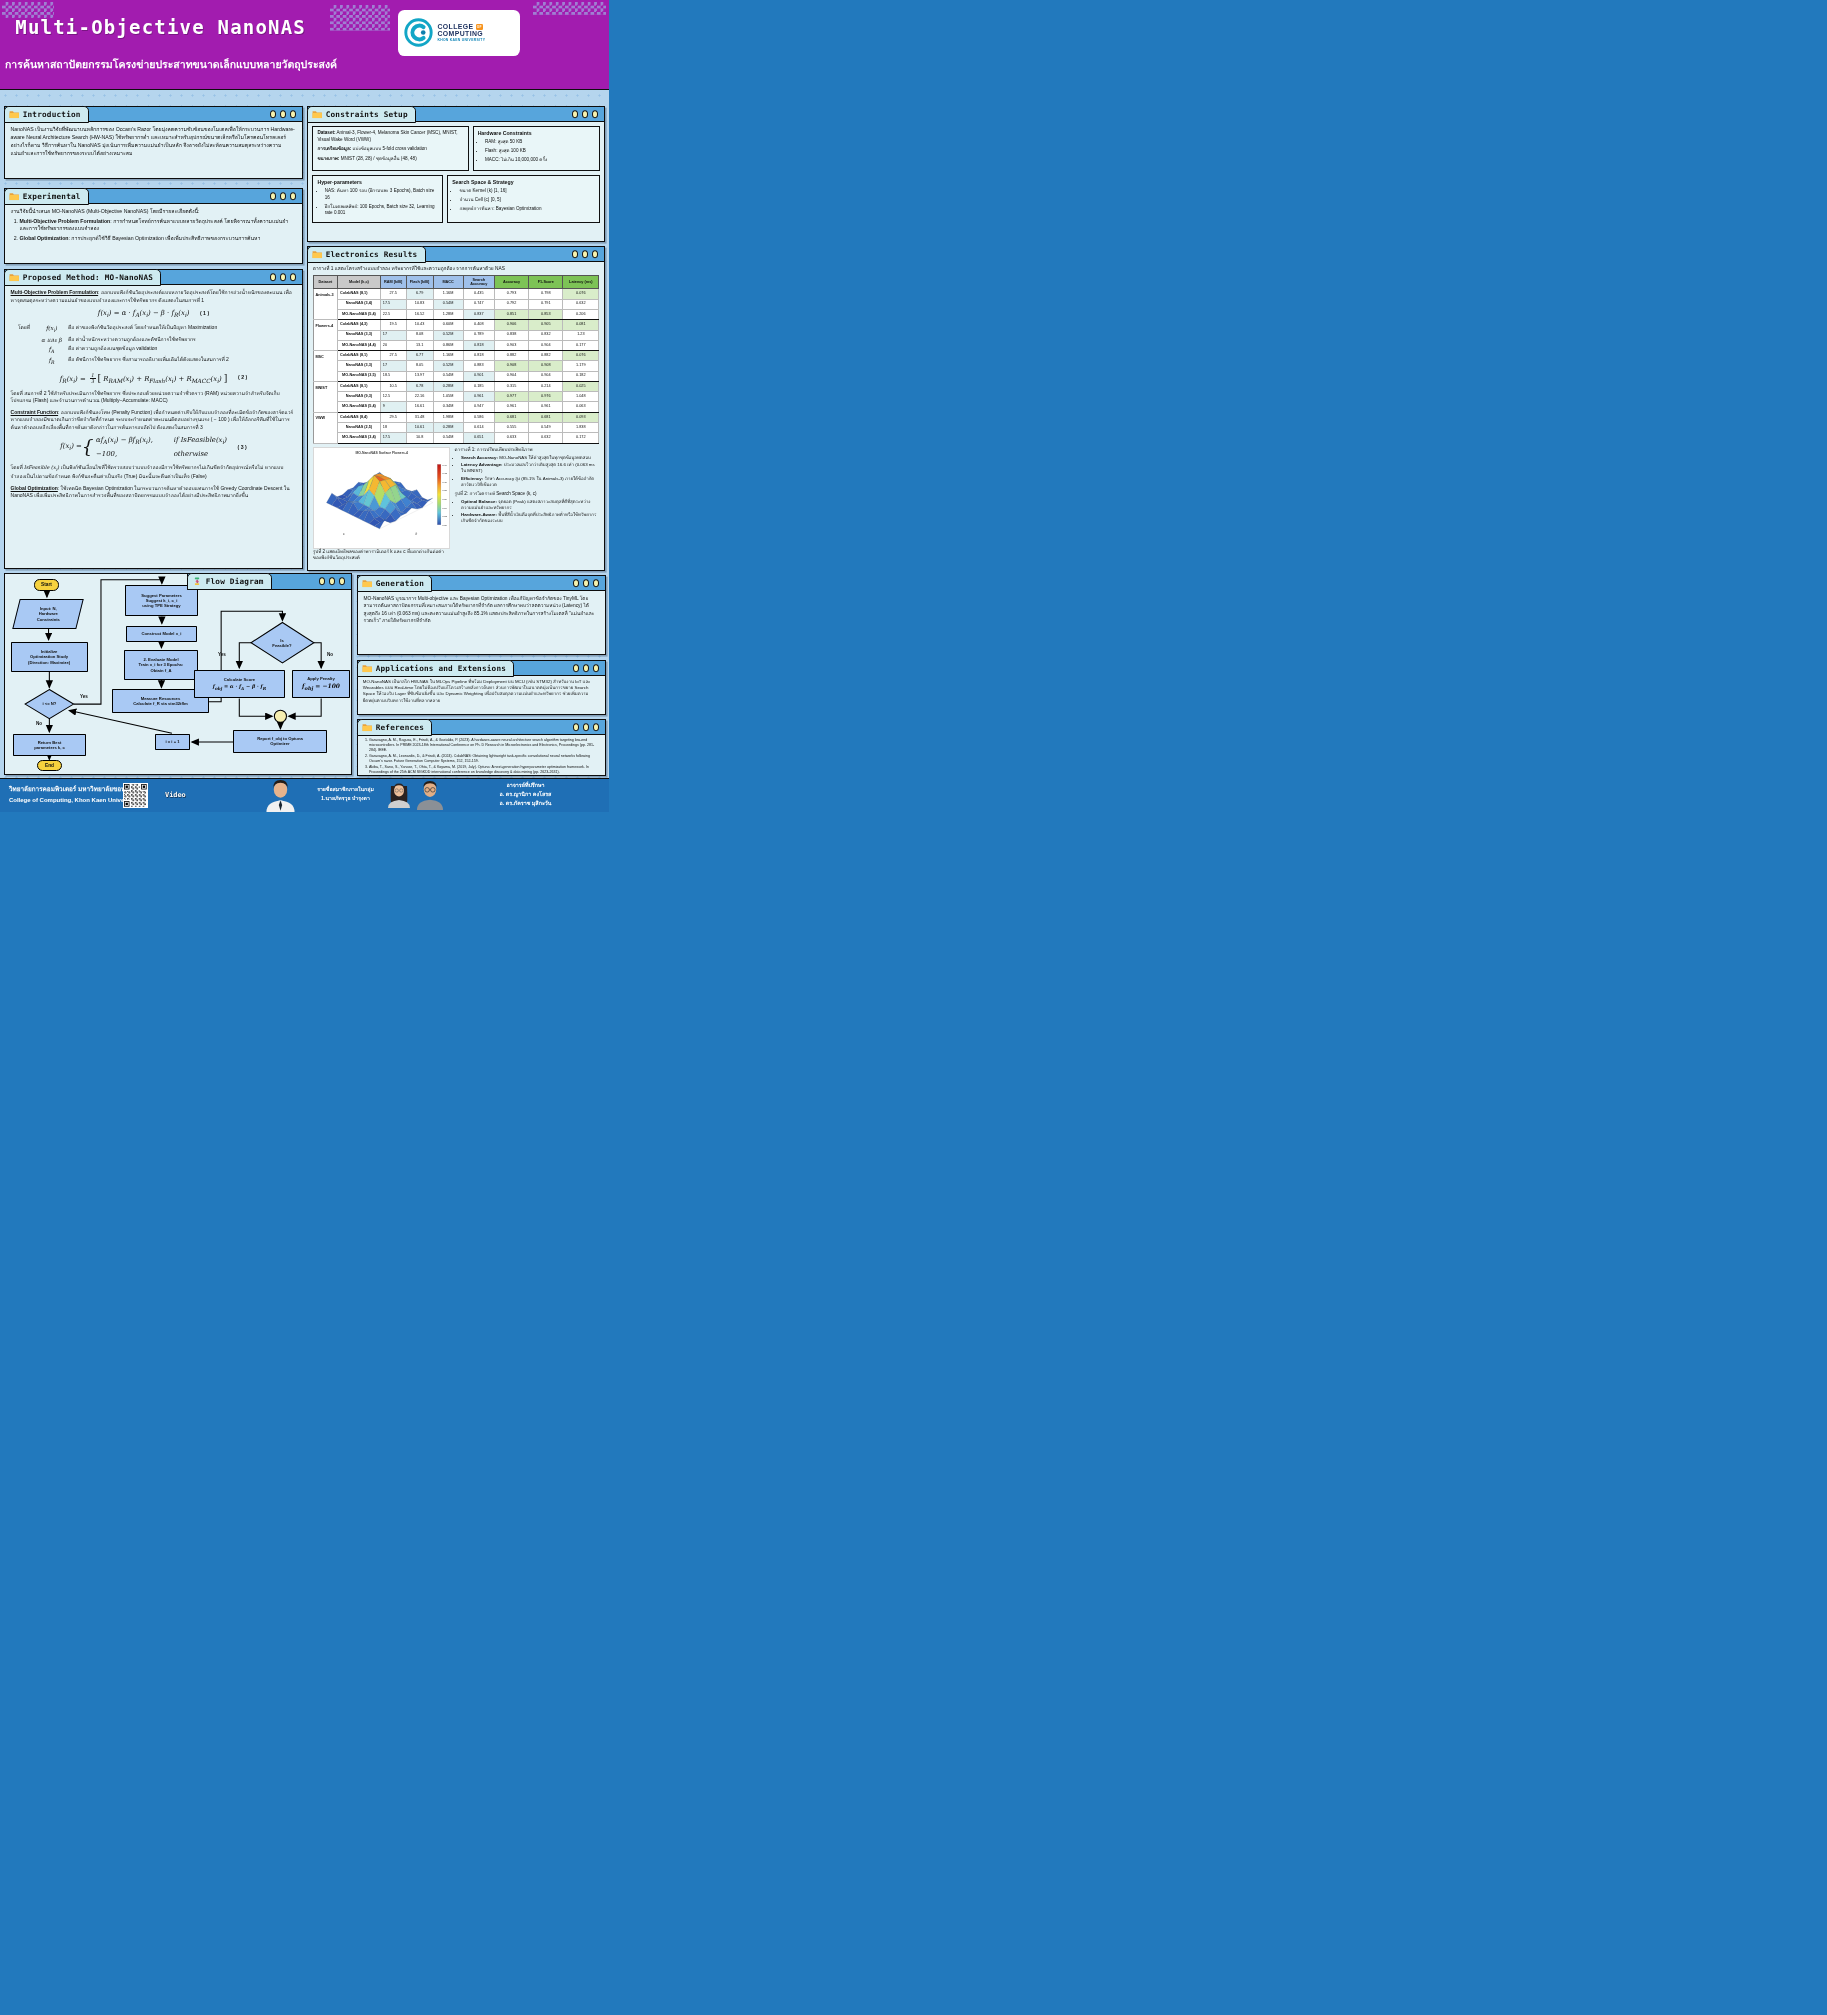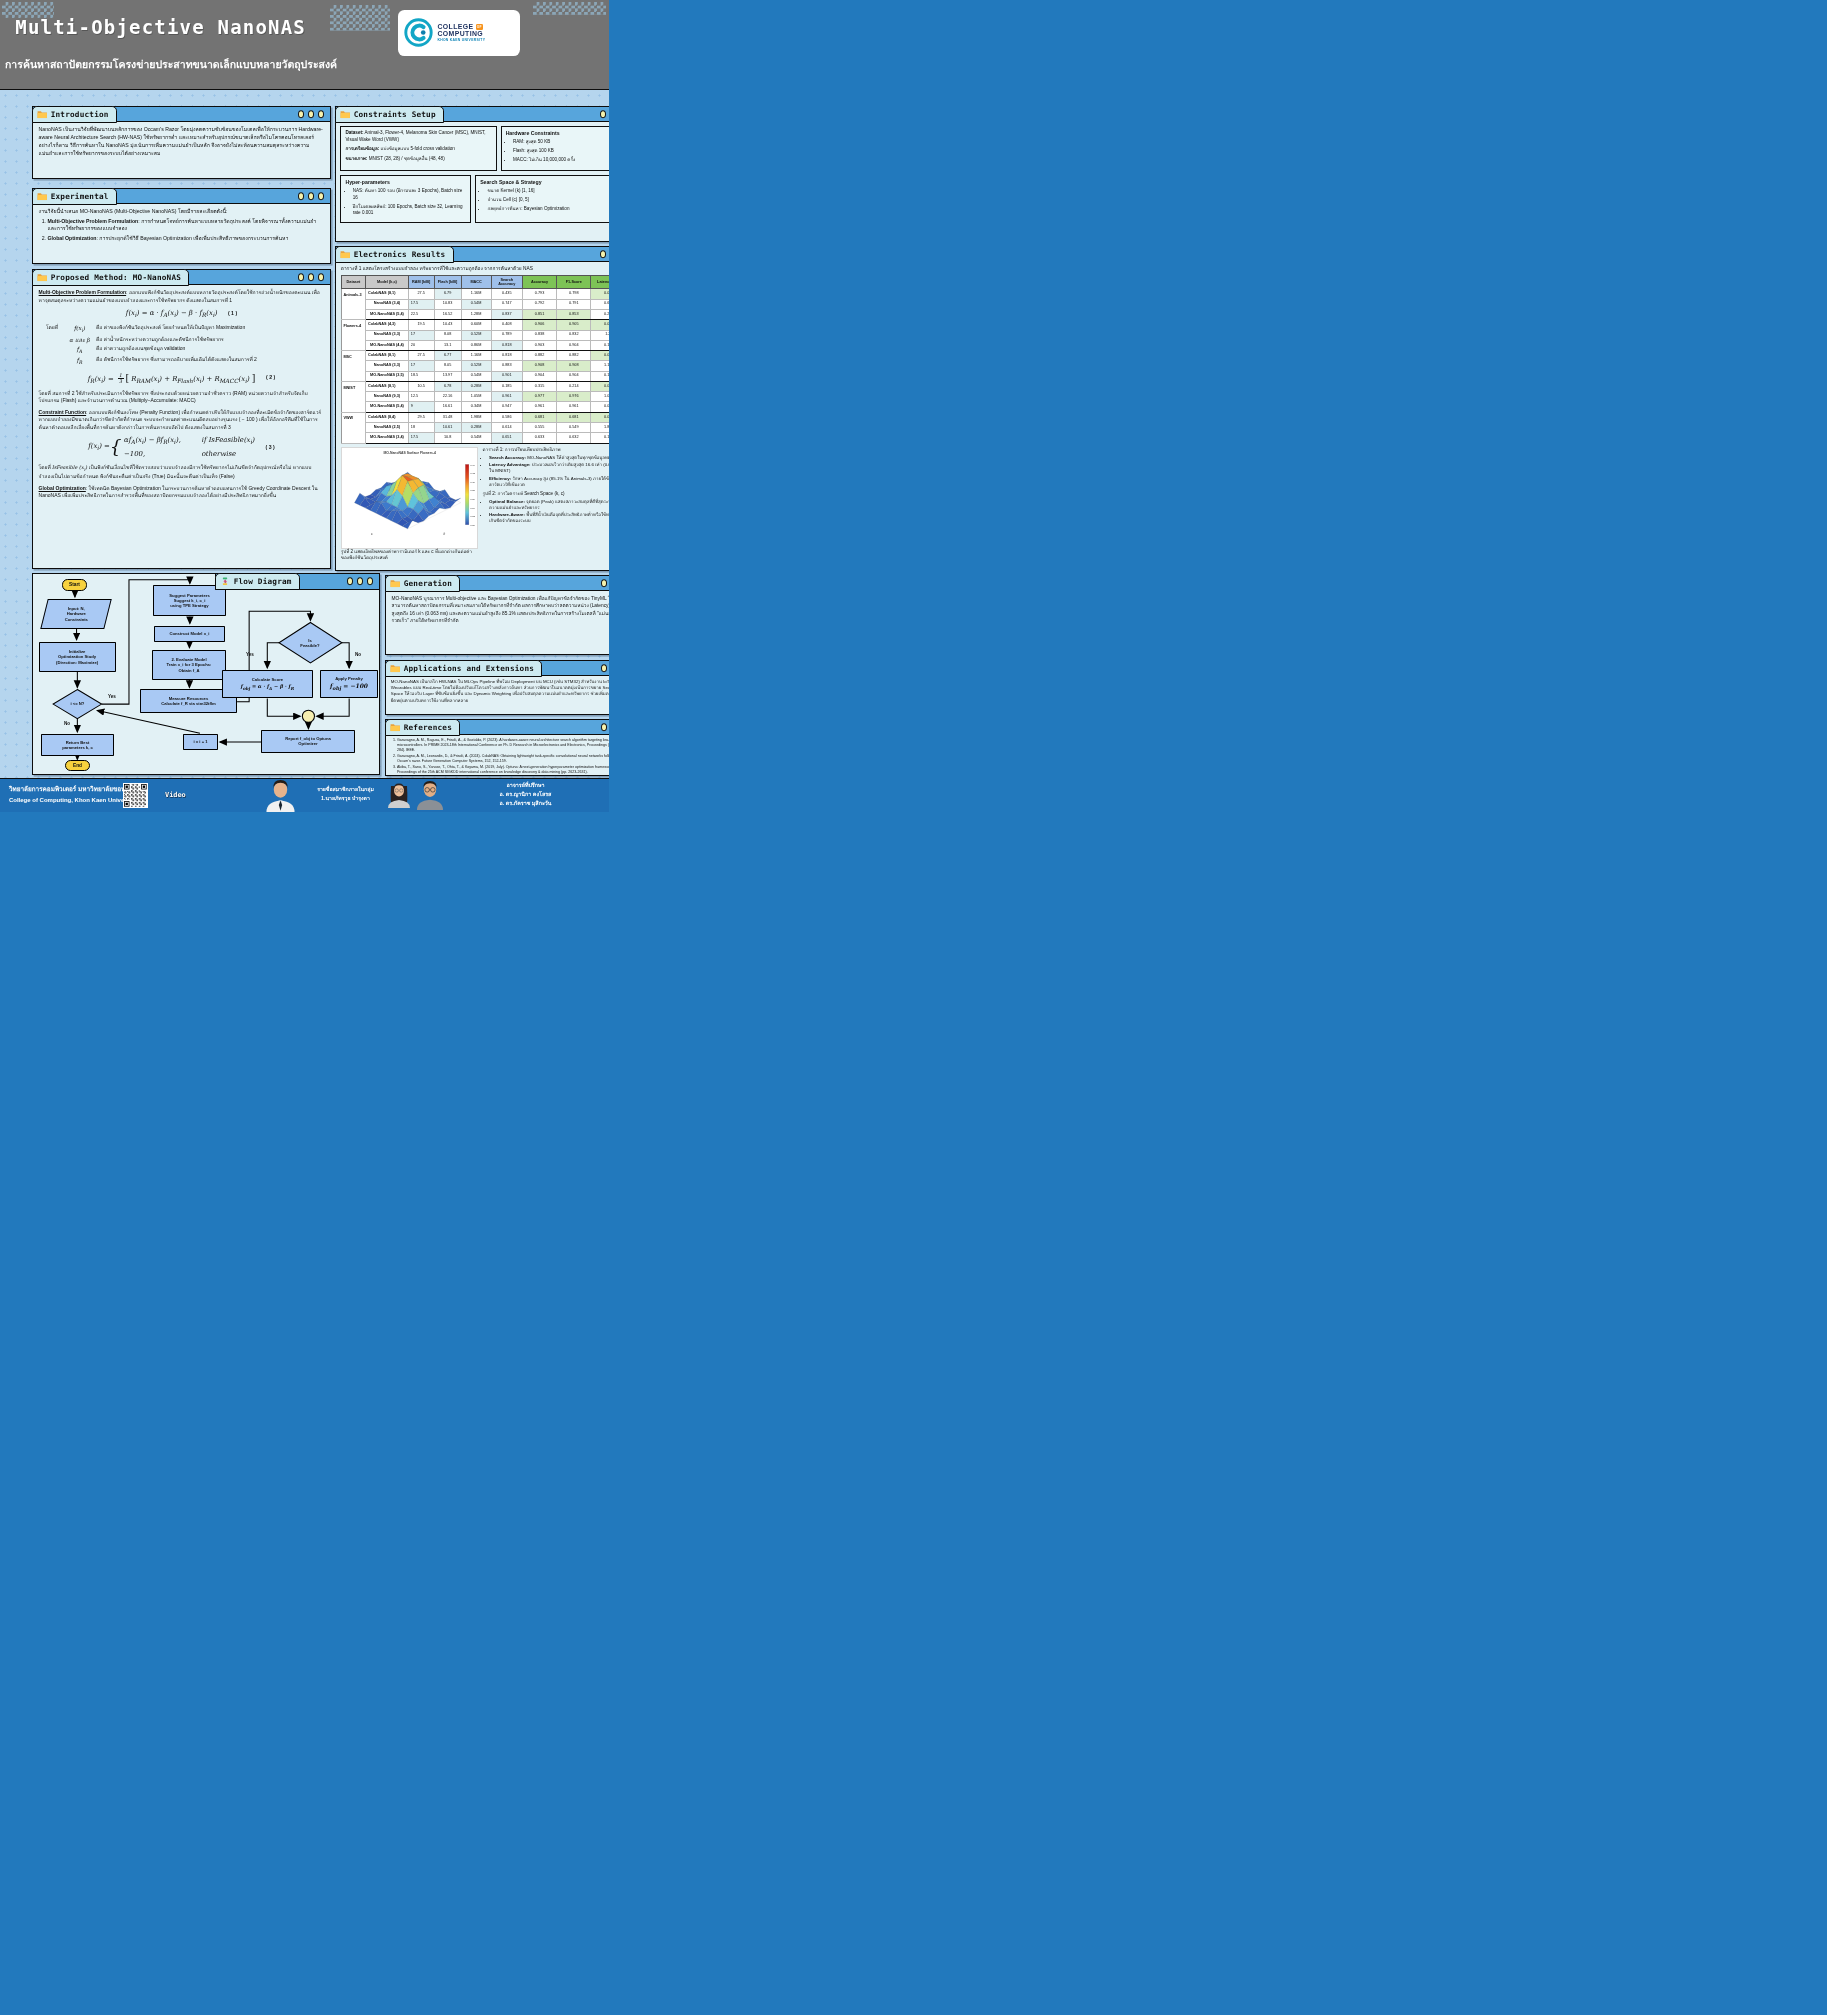--- a/index.html
+++ b/index.html
@@ -3,21 +3,21 @@
 <meta charset="utf-8">
 <style>
   * { box-sizing: border-box; }
   html, body { margin: 0; padding: 0; }
   body {
     width: 609px; height: 812px; position: relative;
     font-family: "Liberation Sans", sans-serif;
     background: #2279bd; overflow: hidden; color: #101010;
   }
   
-  .header { position: absolute; left: 0; top: 0; width: 609px; height: 94px; background: #737373; }
+  .header { position: absolute; left: 0; top: 0; width: 609px; height: 94px; background: #a21caf; }
   .pix { position: absolute; opacity: .55;
     background-image: conic-gradient(#9fd0ef 25%, transparent 0 50%, #9fd0ef 0 75%, transparent 0);
     background-size: 6.4px 6.4px; }
   .title { position: absolute; left: 15.3px; top: 16px;
     font-family: "DejaVu Sans Mono", monospace; font-weight: bold; font-size: 19px;
     letter-spacing: 1.2px; color: #ffffff; text-shadow: 0.8px 0.8px 0 rgba(0,0,0,.25); }
   .subtitle { position: absolute; left: 5px; top: 56px; font-size: 10.5px; font-weight: bold; color: #ffffff; }
   .logo-box { position: absolute; left: 398px; top: 9.7px; width: 122px; height: 46px;
     background: #ffffff; border-radius: 6.4px; display: flex; align-items: center; gap: 4.8px; padding: 0 5.6px; }
   .logo-mark { width: 29px; height: 29px; flex: 0 0 auto; }
@@ -27,21 +27,21 @@
   .logo-l2 { font-size: 6.9px; font-weight: bold; color: #1b2f5e; letter-spacing: 0.4px; }
   .logo-l3 { font-size: 3.4px; font-weight: bold; color: #1486b8; letter-spacing: 0.3px; margin-top: 0.8px; }
   
   .content-bg { position: absolute; left: 0; top: 89px; width: 609px; height: 690px;
     background-color: #b5d5ee;
     background-image: radial-gradient(#97c1e6 0.9px, transparent 1.2px);
     background-size: 11px 11px;
     border-top: 1.2px solid #0d0d0d; border-bottom: 1.2px solid #0d0d0d; }
   
   .card { position: absolute; background: #e2f1f5; border: 1px solid #0c0c0c;
-    box-shadow: 1.6px 1.6px 0 rgba(40,60,80,.35); margin-left: 28px; }
+    box-shadow: 1.6px 1.6px 0 rgba(40,60,80,.35); }
   .card-head { position: relative; height: 15.3px; background: #57a5dc; border-bottom: 1px solid #0c0c0c; }
   .tab { position: absolute; left: -1px; top: -1px; height: 16.5px; background: #cdeaf0;
     border: 1px solid #0c0c0c; border-radius: 4.8px 4.8px 0 0;
     display: flex; align-items: center; gap: 3.2px; padding: 0 7.3px 0 4px; }
   .tab-title { font-family: "DejaVu Sans Mono", monospace; font-weight: bold; font-size: 7.7px; letter-spacing: 0.2px; white-space: nowrap; }
   .fold { width: 10.5px; height: 8.5px; flex: 0 0 auto; }
   .dots { position: absolute; right: 5.6px; top: 50%; transform: translateY(-50%); display: flex; gap: 4.4px; }
   .dot { width: 6px; height: 7.7px; background: #f6f2ae; border: 0.8px solid #141414; border-radius: 50%; }
   .card-body { padding: 4px 5.6px; font-size: 5.2px; line-height: 1.5; overflow: hidden; }
   .card-body p { margin: 0 0 2.8px 0; }

